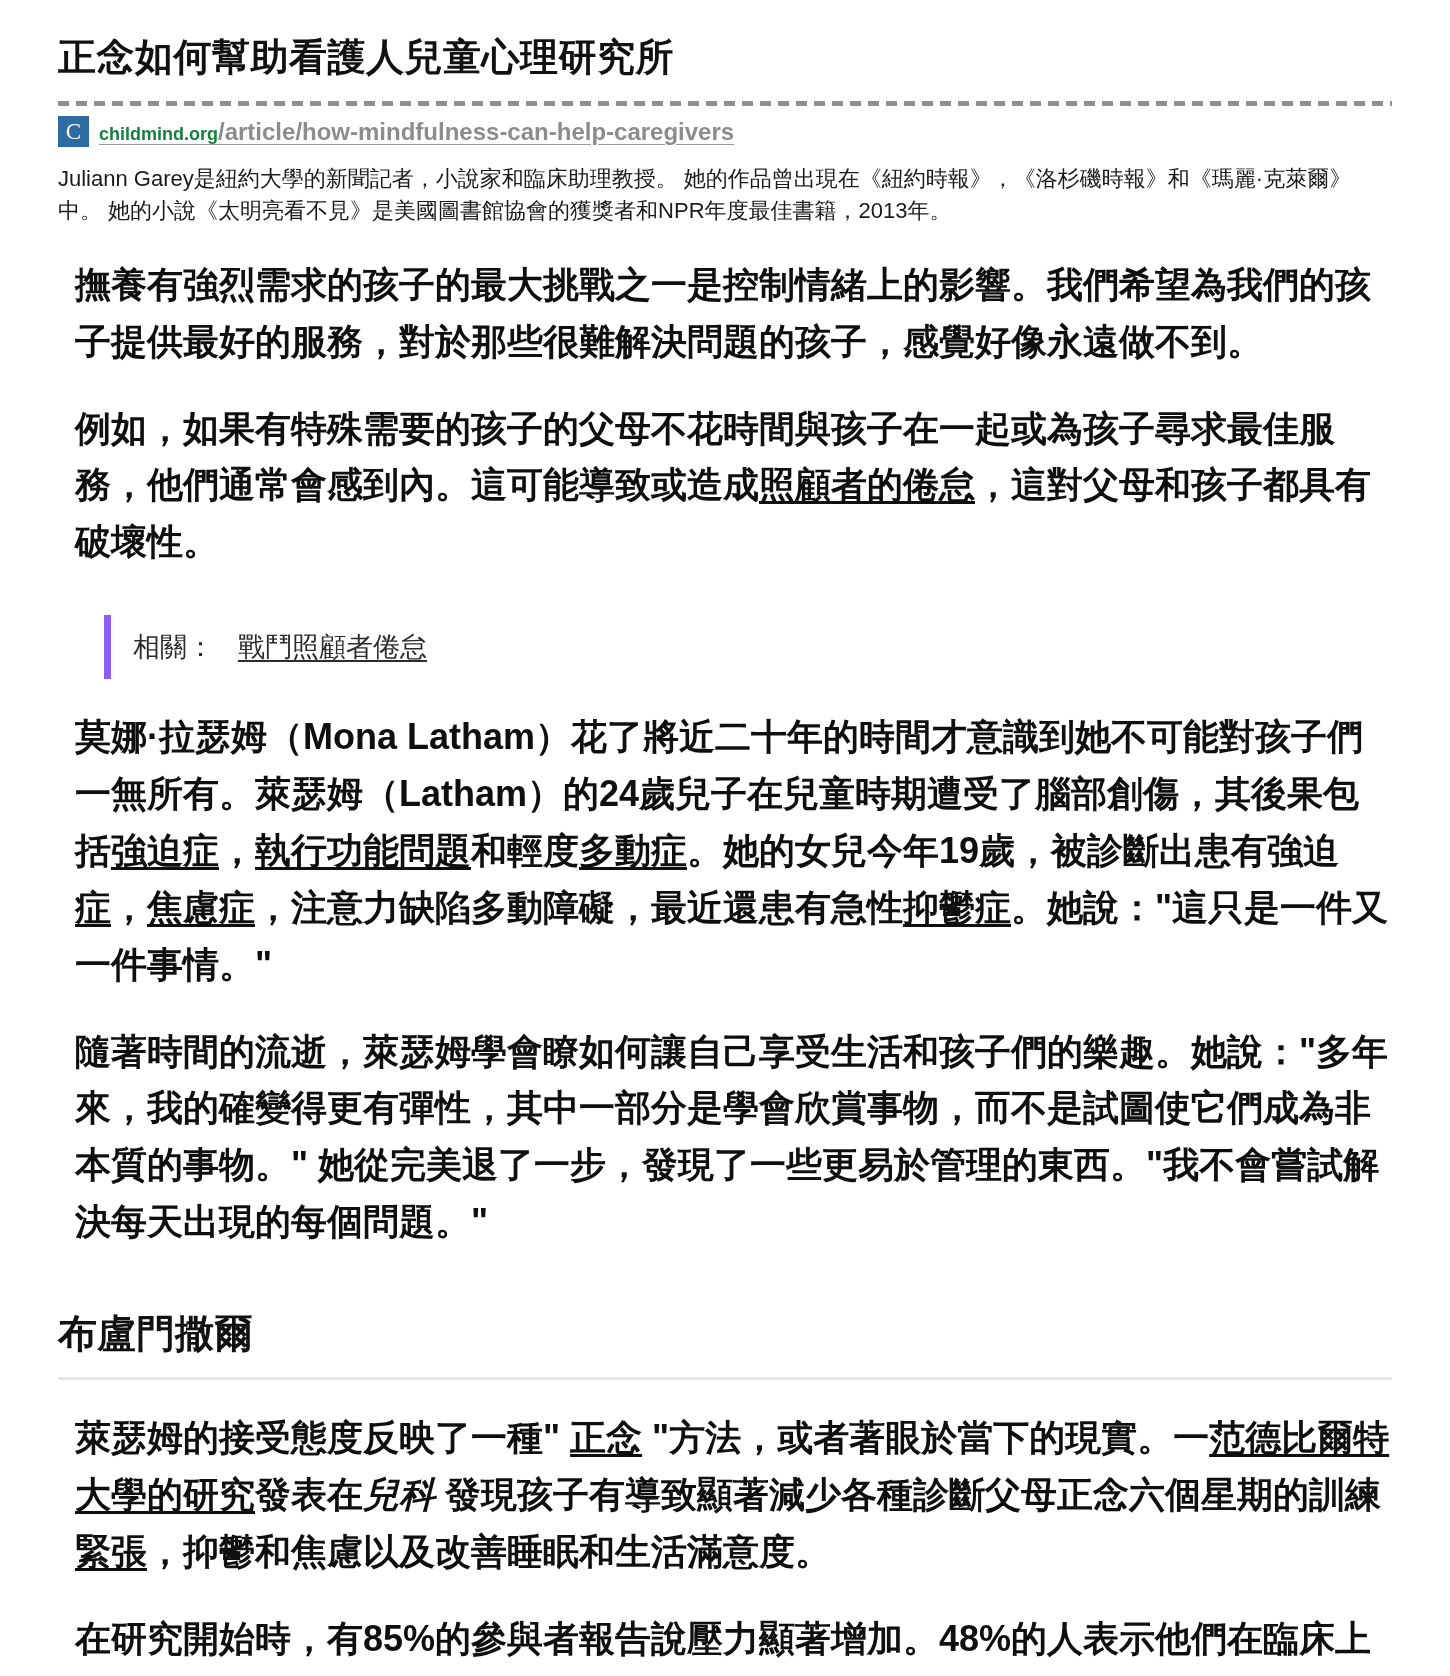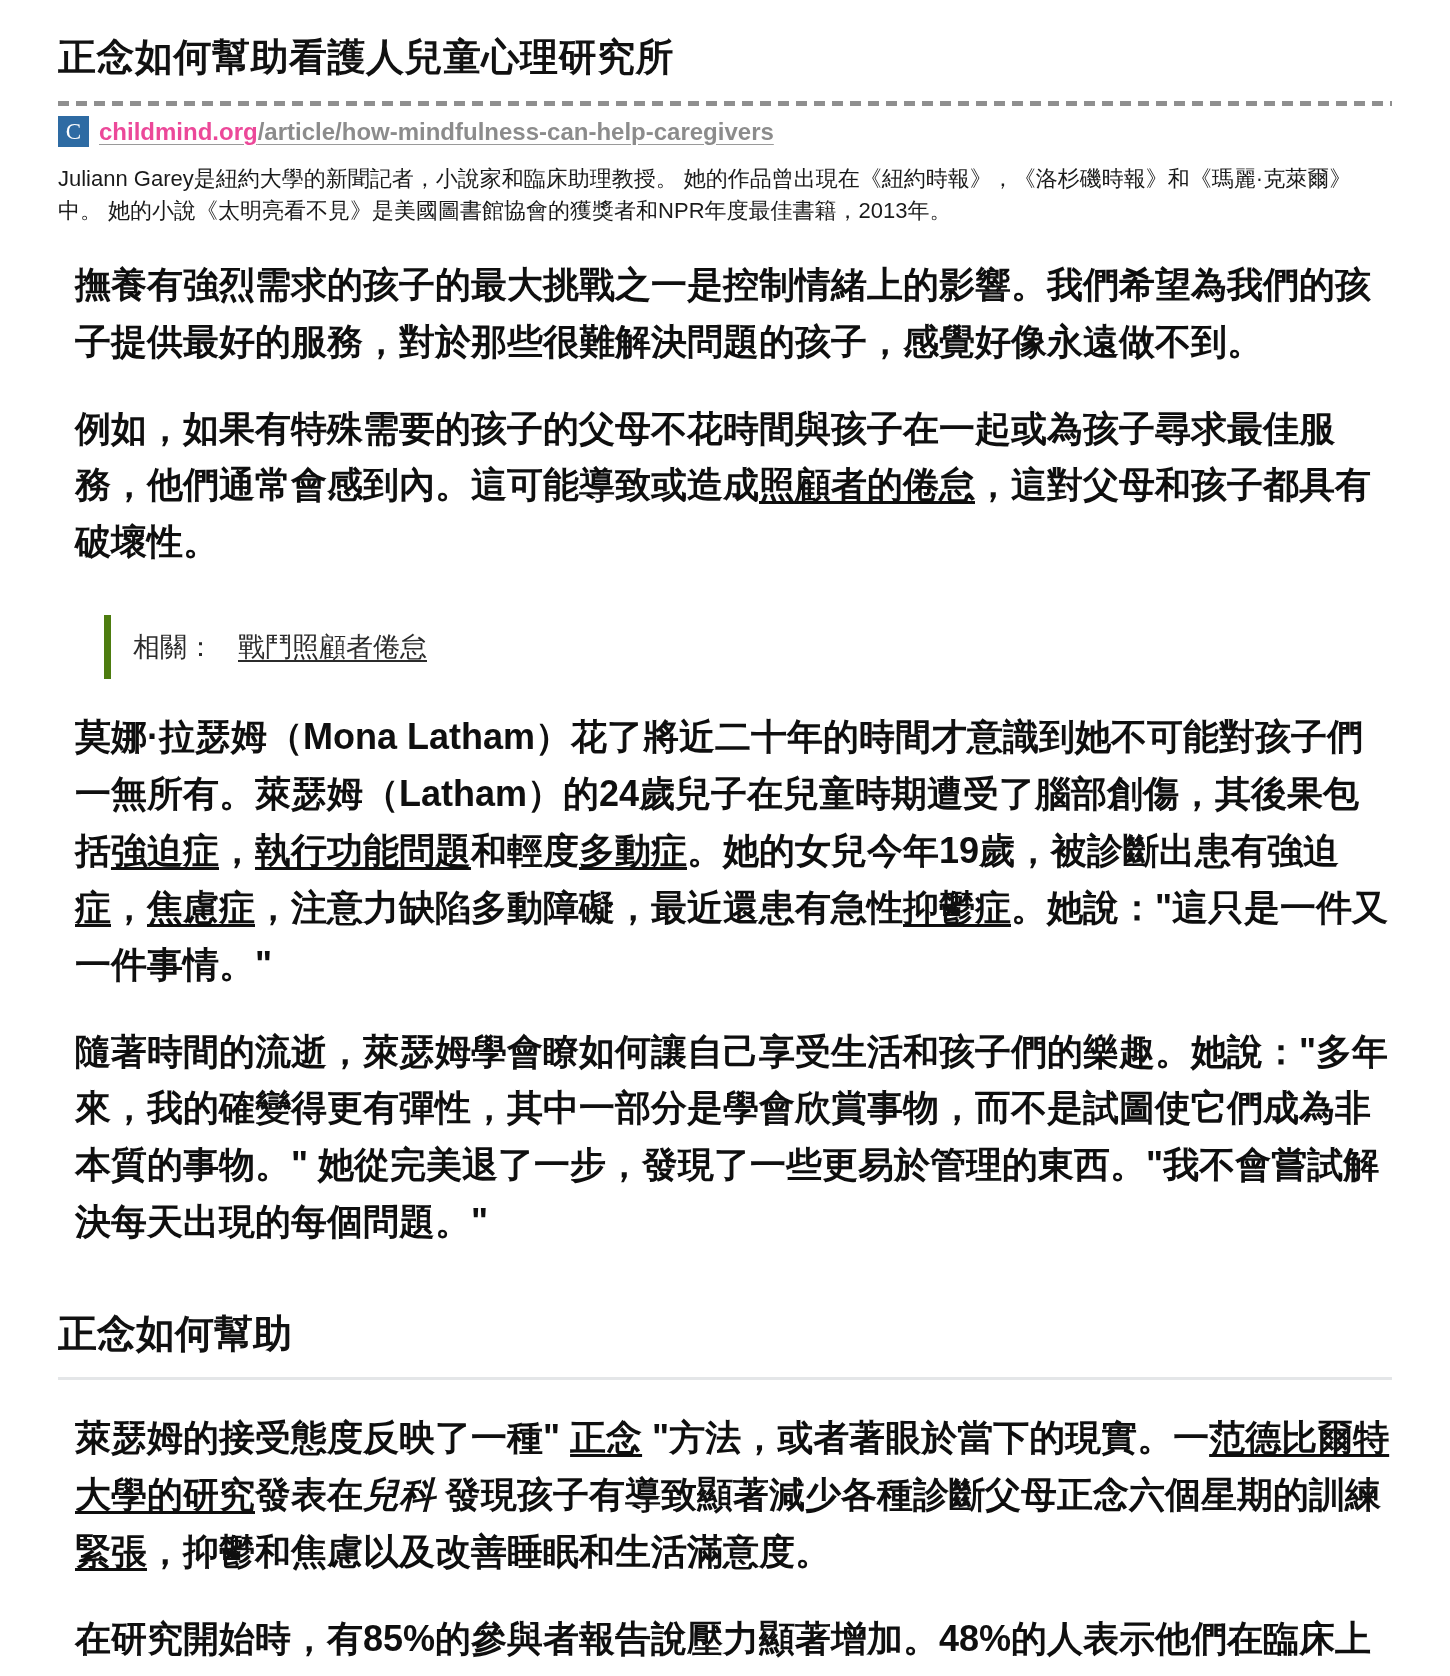--- a/index.html
+++ b/index.html
@@ -29,21 +29,21 @@
   .favicon {
     width: 31px; height: 31px;
     background: #2e6ba3;
     color: #ffffff;
     font-family: "Liberation Serif", serif;
     font-size: 23px;
     display: flex; align-items: center; justify-content: center;
     flex: 0 0 auto;
   }
   a.source-link { text-decoration: underline; text-underline-offset: 4px; text-decoration-color: #9a9a9a; cursor: pointer; }
-  .source-domain { font-size: 24px; font-weight: 700; color: #ec4899; }
+  .source-domain { font-size: 18px; font-weight: 700; color: #15803d; }
   .source-path { font-size: 24px; font-weight: 700; color: #8c8c8c; }
 
   p.bio {
     margin: 16px 0 0 0;
     font-size: 22px;
     font-weight: 400;
     line-height: 1.45;
     color: #1a1a1a;
   }
 
@@ -53,21 +53,21 @@
     font-weight: 700;
     line-height: 1.58;
     color: #0f0f0f;
   }
 
   .link { color: inherit; text-decoration: underline; text-underline-offset: 4px; cursor: pointer; }
   .italic { font-style: italic; }
 
   blockquote.related {
     margin: 44px 0 14px 46px;
-    border-left: 7px solid #4d7c0f;
+    border-left: 7px solid #8b5cf6;
     padding: 14px 0 14px 22px;
     font-size: 27px;
     font-weight: 400;
     color: #2b2b2b;
   }
   blockquote.related .link { margin-left: 24px; }
 
   h2.section-heading {
     margin: 56px 0 0 0;
     font-size: 39px;
@@ -101,20 +101,20 @@
   <p class="body"><span>例如，如果有特殊需要的孩子的父母不花時間與孩子在一起或為孩子尋求最佳服務，他們通常會感到內。這可能導致或造成</span><a class="link">照顧者的倦怠</a><span>，這對父母和孩子都具有破壞性。</span></p>
 
 
 
   <blockquote class="related"><span>相關：</span><a class="link">戰鬥照顧者倦怠</a></blockquote>
 
   <p class="body"><span>莫娜·拉瑟姆（Mona Latham）花了將近二十年的時間才意識到她不可能對孩子們一無所有。萊瑟姆（Latham）的24歲兒子在兒童時期遭受了腦部創傷，其後果包括</span><a class="link">強迫症</a><span>，</span><a class="link">執行功能問題</a><span>和輕度</span><a class="link">多動症</a><span>。她的女兒今年19歲，被診斷出患有強迫</span><a class="link">症</a><span>，</span><a class="link">焦慮症</a><span>，注意力缺陷多動障礙，最近還患有急性</span><a class="link">抑鬱症</a><span>。她說："這只是一件又一件事情。"</span></p>
 
   <p class="body">隨著時間的流逝，萊瑟姆學會瞭如何讓自己享受生活和孩子們的樂趣。她說："多年來，我的確變得更有彈性，其中一部分是學會欣賞事物，而不是試圖使它們成為非本質的事物。" 她從完美退了一步，發現了一些更易於管理的東西。"我不會嘗試解決每天出現的每個問題。"</p>
 
-  <h2 class="section-heading">正念如何幫助</h2>
+  <h2 class="section-heading">布盧門撒爾</h2>
   <hr class="section-rule">
 
   <p class="body"><span>萊瑟姆的接受態度反映了一種" </span><a class="link">正念</a><span> "方法，或者著眼於當下的現實。一</span><a class="link">范德比爾特大學的研究</a><span>發表在</span><span class="italic">兒科</span><span> 發現孩子有導致顯著減少各種診斷父母正念六個星期的訓練</span><a class="link">緊張</a><span>，抑鬱和焦慮以及改善睡眠和生活滿意度。</span></p>
 
   <p class="body">在研究開始時，有85%的參與者報告說壓力顯著增加。48%的人表示他們在臨床上處於抑鬱狀態，而41%的人表示患有焦慮症。</p>
 
 </div>
 
 </body></html>

